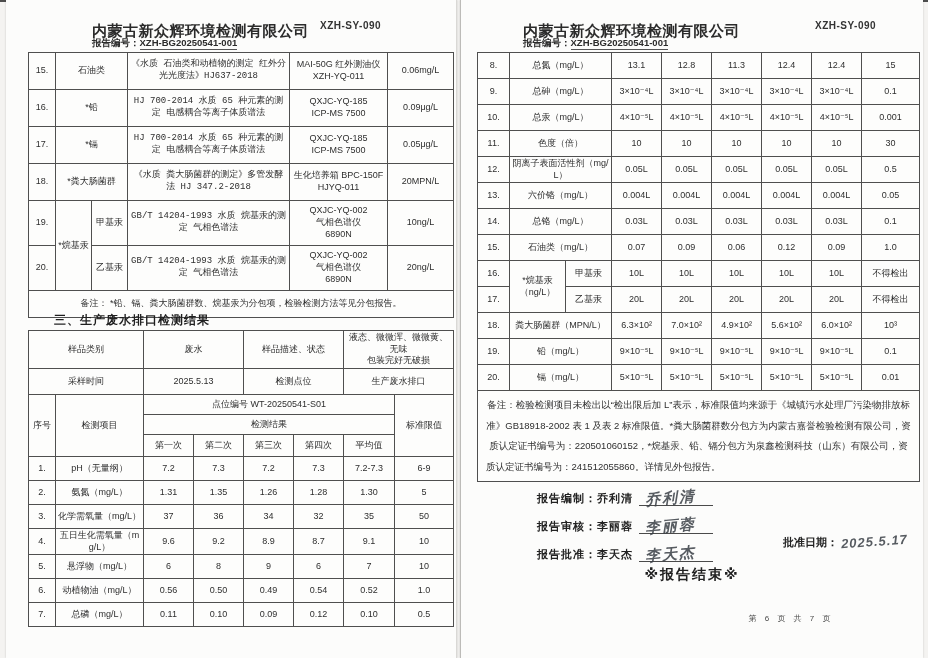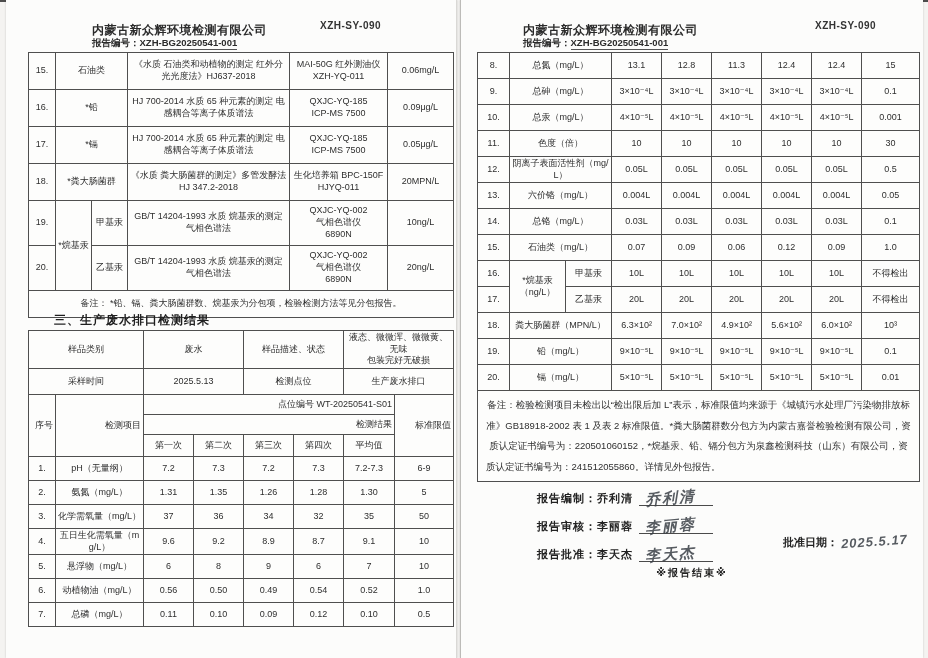--- a/index.html
+++ b/index.html
@@ -14,36 +14,36 @@
   .page{
     position:absolute;top:0;height:658px;background:#fcfcfb;
     box-shadow:0 0 2px rgba(0,0,0,.18);
   }
   #page5{left:6px;width:450px;border-right:1px solid #d9d8d5;}
   #page6{left:460px;width:462px;border-left:1px solid #bcbbb8;}
   .scan-edge{position:absolute;top:0;height:2px;background:#4d4d4d;}
   .edge-tl{left:0;width:34px;}
   .edge-tr{right:0;width:30px;}
 
-  .company{position:absolute;font-size:12px;font-weight:bold;color:#2b2b2b;letter-spacing:.5px;}
+  .company{position:absolute;font-size:15px;font-weight:bold;color:#2b2b2b;letter-spacing:.5px;}
   .report-line{position:absolute;font-size:9.5px;font-weight:bold;color:#2b2b2b;}
   .report-line .num{border-bottom:1px solid #555;padding-bottom:1px;}
   .form-code{position:absolute;font-size:10px;font-weight:bold;color:#333;letter-spacing:.5px;margin-left:12px;}
 
   table.t{border-collapse:collapse;table-layout:fixed;position:absolute;background:#fdfdfc;}
   table.t td{
     border:1px solid #4f4f4f;
     font-size:9px;line-height:1.3;color:#2e2e2e;
     text-align:center;vertical-align:middle;
     padding:1px 2px;white-space:pre-line;word-break:break-all;
     overflow:hidden;
   }
-  td.method{font-size:8.5px;padding:1px 4px;}
+  td.method{font-size:8.5px;padding:1px 4px;font-family:Liberation Mono, monospace;}
   td.leftnote{text-align:left;padding:3px 6px;font-size:9px;}
-  tr.h36 td{height:34px;} tr.h42 td{height:42px;} tr.h26 td{height:24px;margin-top:28px;} tr.h25 td{height:23px;} tr.h19 td{height:17px;text-align:right;}
+  tr.h36 td{height:34px;} tr.h42 td{height:42px;} tr.h26 td{height:24px;margin-top:28px;} tr.h25 td{height:23px;} tr.h19 td{height:17px;}
   tr.h21 td{height:19px;} tr.h23 td{height:21px;}
   tr.hrowa td{height:32px;}
 
   .section-title{position:absolute;font-size:12px;font-weight:bold;color:#1f1f1f;letter-spacing:1px;}
 
   .note6{
     text-align:justify;font-size:9.5px !important;line-height:2.15 !important;
     padding:4px 8px !important;text-align-last:left;
   }
   .page-footer{position:absolute;font-size:8px;color:#4a4a4a;letter-spacing:3px;text-align:center;}
@@ -57,21 +57,21 @@
     position:absolute;left:6px;bottom:-3px;
     font-size:15px;font-style:italic;color:#3a3f46;
     transform:rotate(-5deg);letter-spacing:2px;white-space:nowrap;
     font-weight:bold;opacity:.85;
   }
   .approve-date{position:absolute;font-size:11px;font-weight:bold;color:#222;}
   .hand-date{
     font-style:italic;font-weight:bold;color:#3a3f46;font-size:13px;
     display:inline-block;transform:rotate(-4deg);letter-spacing:1px;opacity:.85;
   }
-  .end-mark{position:absolute;left:0;right:0;text-align:center;font-size:10px;font-weight:bold;letter-spacing:2px;color:#222;}
+  .end-mark{position:absolute;left:0;right:0;text-align:center;font-size:14px;font-weight:bold;letter-spacing:2px;color:#222;}
 </style>
 </head>
 <body>
 
 <div class="stage">
   <div class="scan-edge edge-tl"></div>
   <div class="scan-edge edge-tr"></div>
 
   <div class="page" id="page5">
     <div class="company" style="left:86px;top:22px">内蒙古新众辉环境检测有限公司</div>
@@ -460,14 +460,15 @@
             <span class="sig">李天杰</span>
           </span>
       </div>
     </div>
     <div class="approve-date" style="left:322px;top:534px">
       <span>批准日期：</span>
       <span class="hand-date">2025.5.17</span>
     </div>
 
     <div class="end-mark" style="top:566px">※报告结束※</div>
+    <div class="page-footer" style="left:210px;width:240px;top:613px">第 6 页 共 7 页</div>
   </div>
 </div>
 
 </body></html>

